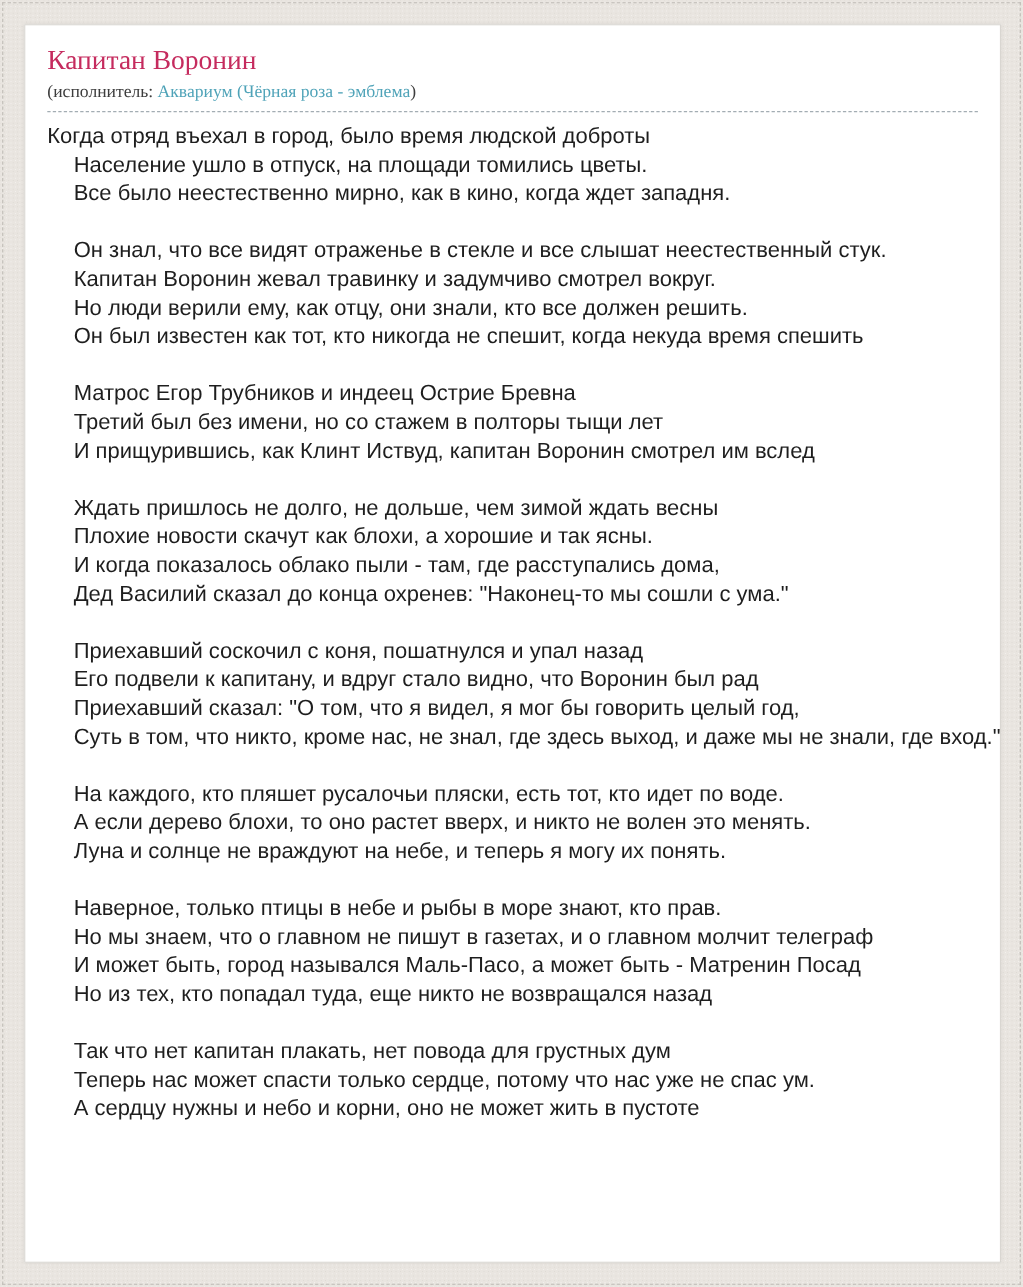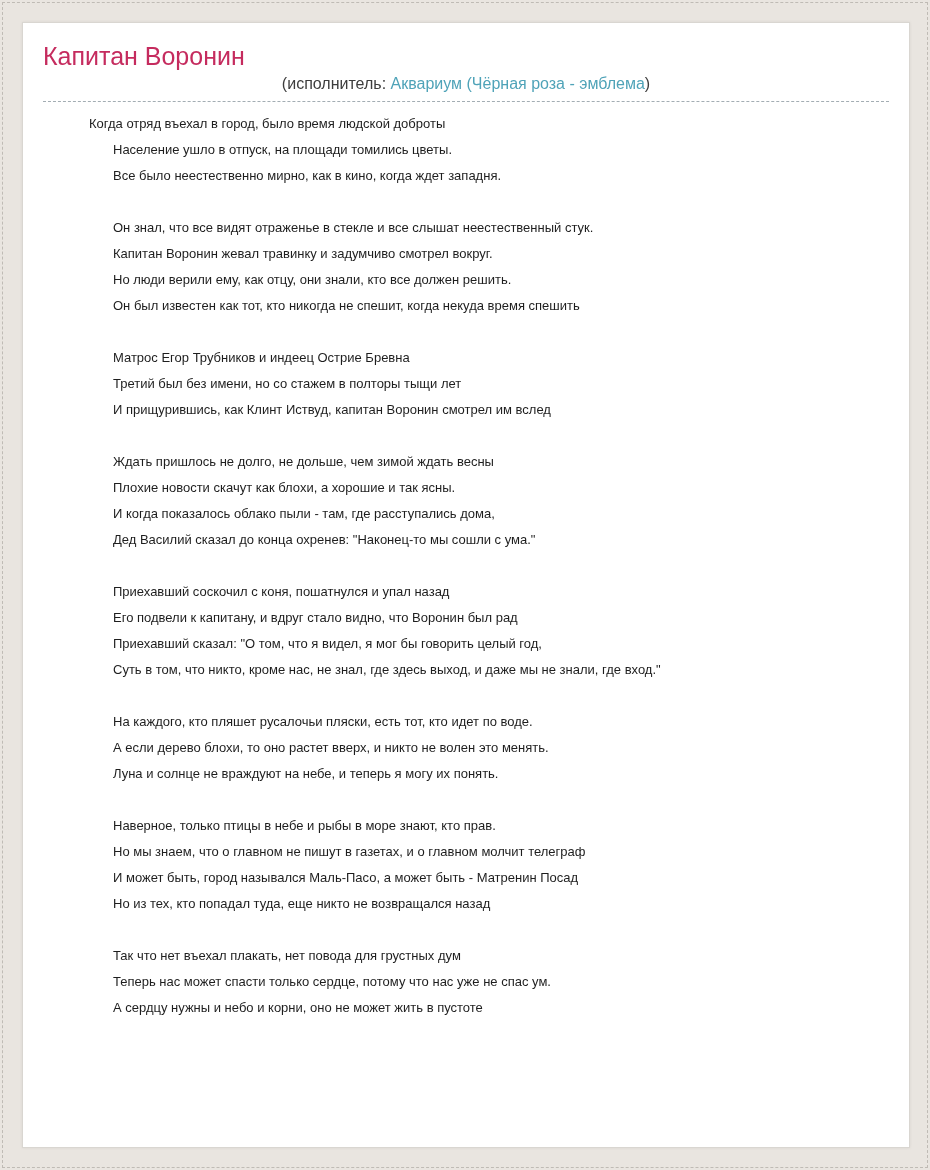--- a/index.html
+++ b/index.html
@@ -41,37 +41,36 @@
     font-weight:normal;
     line-height:30px;
     color:var(--title-color);
     letter-spacing:0;
   }
   .artist-line{
     font-size:16px;
     line-height:21px;
     color:#3d3d3d;
     margin-top:2px;
-    text-align:center;
   }
   .artist-line a{
     color:var(--link-color);
     text-decoration:none;
     cursor:pointer;
   }
   .song-header{
     border-bottom:1px dashed #a3adb3;
     padding-bottom:7px;
+    font-family:Liberation Serif, serif;
   }
   .lyrics{
     margin-top:9px;
-    font-size:13px;
+    font-size:20px;
     line-height:26px;
     color:var(--body-text);
-    margin-left:46px;
   }
   .stanza{margin-bottom:26px;}
   .stanza:last-child{margin-bottom:0;}
   .line{
     padding-left:24px;
     white-space:pre;
   }
   .stanza:first-child .line:first-child{padding-left:0;}
 </style>
 </head>
@@ -119,18 +118,18 @@
       <div class="line">А если дерево блохи, то оно растет вверх, и никто не волен это менять.</div>
       <div class="line">Луна и солнце не враждуют на небе, и теперь я могу их понять.</div>
     </div>
     <div class="stanza">
       <div class="line">Наверное, только птицы в небе и рыбы в море знают, кто прав.</div>
       <div class="line">Но мы знаем, что о главном не пишут в газетах, и о главном молчит телеграф</div>
       <div class="line">И может быть, город назывался Маль-Пасо, а может быть - Матренин Посад</div>
       <div class="line">Но из тех, кто попадал туда, еще никто не возвращался назад</div>
     </div>
     <div class="stanza">
-      <div class="line">Так что нет въехал плакать, нет повода для грустных дум</div>
+      <div class="line">Так что нет капитан плакать, нет повода для грустных дум</div>
       <div class="line">Теперь нас может спасти только сердце, потому что нас уже не спас ум.</div>
       <div class="line">А сердцу нужны и небо и корни, оно не может жить в пустоте</div>
     </div>
   </div>
 </div>
 
 </body></html>

